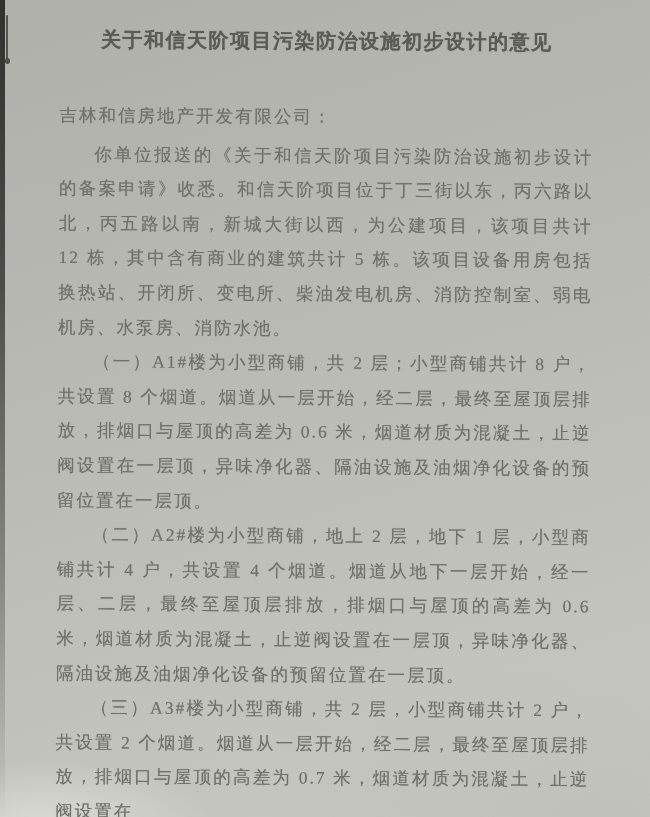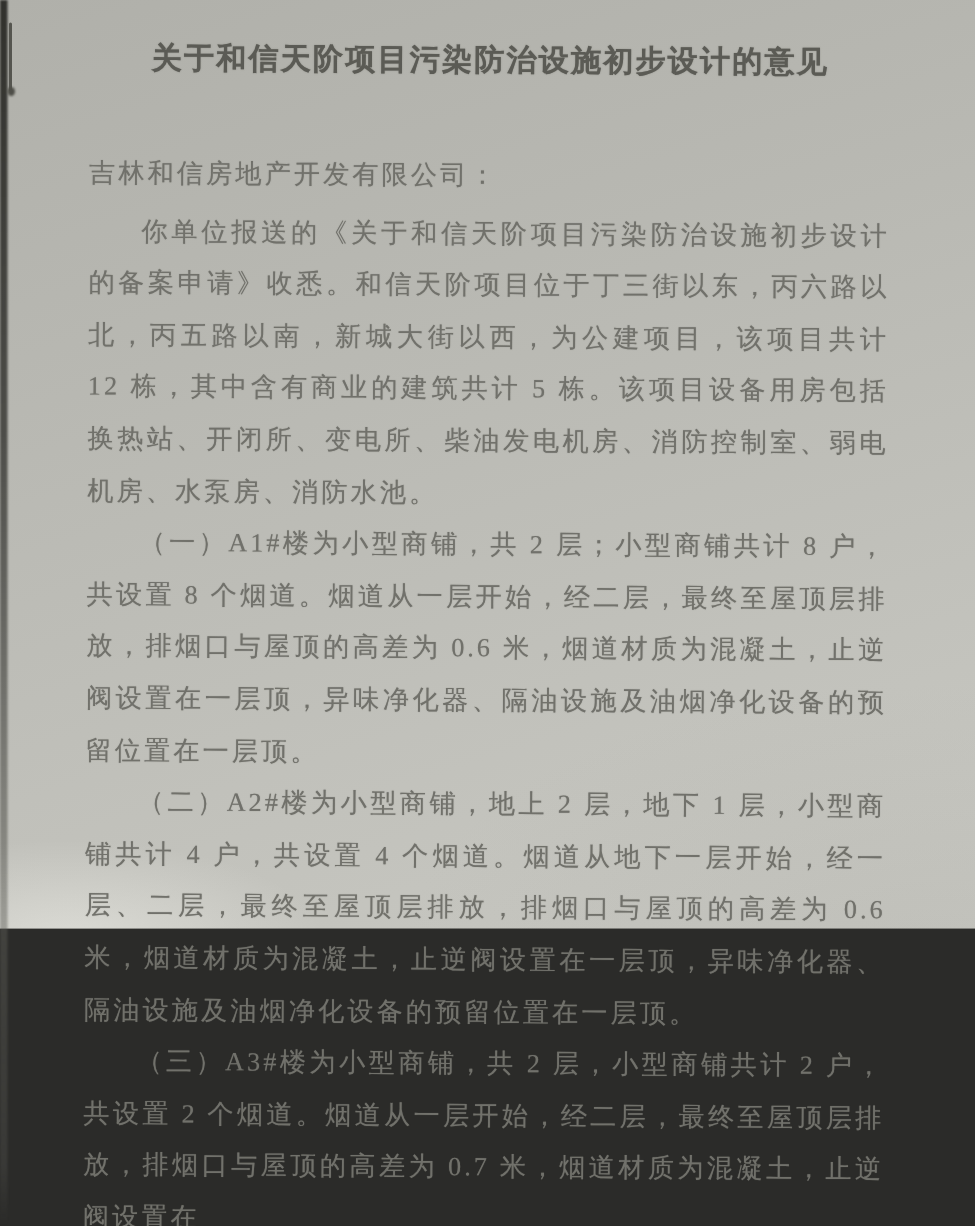--- a/index.html
+++ b/index.html
@@ -11,21 +11,21 @@
     background: #2b2b29;
     font-family: "Liberation Serif", "DejaVu Serif", serif;
   }
 
   
   .paper {
     position: absolute;
     left: 0;
     top: 0;
     width: 650px;
-    height: 619px;
+    height: 817px;
     background:
       radial-gradient(ellipse 260px 100px at 7% 101%, rgba(238,238,232,0.55), rgba(238,238,232,0) 65%),
       radial-gradient(ellipse 500px 260px at 95% 103%, rgba(170,170,164,0.25), rgba(170,170,164,0) 70%),
       linear-gradient(163deg, #b0b0aa 0%, #b8b8b2 34%, #c1c1bb 70%, #c8c8c2 100%);
   }
 
   
   .edge-shadow-left {
     position: absolute;
     left: 0;

